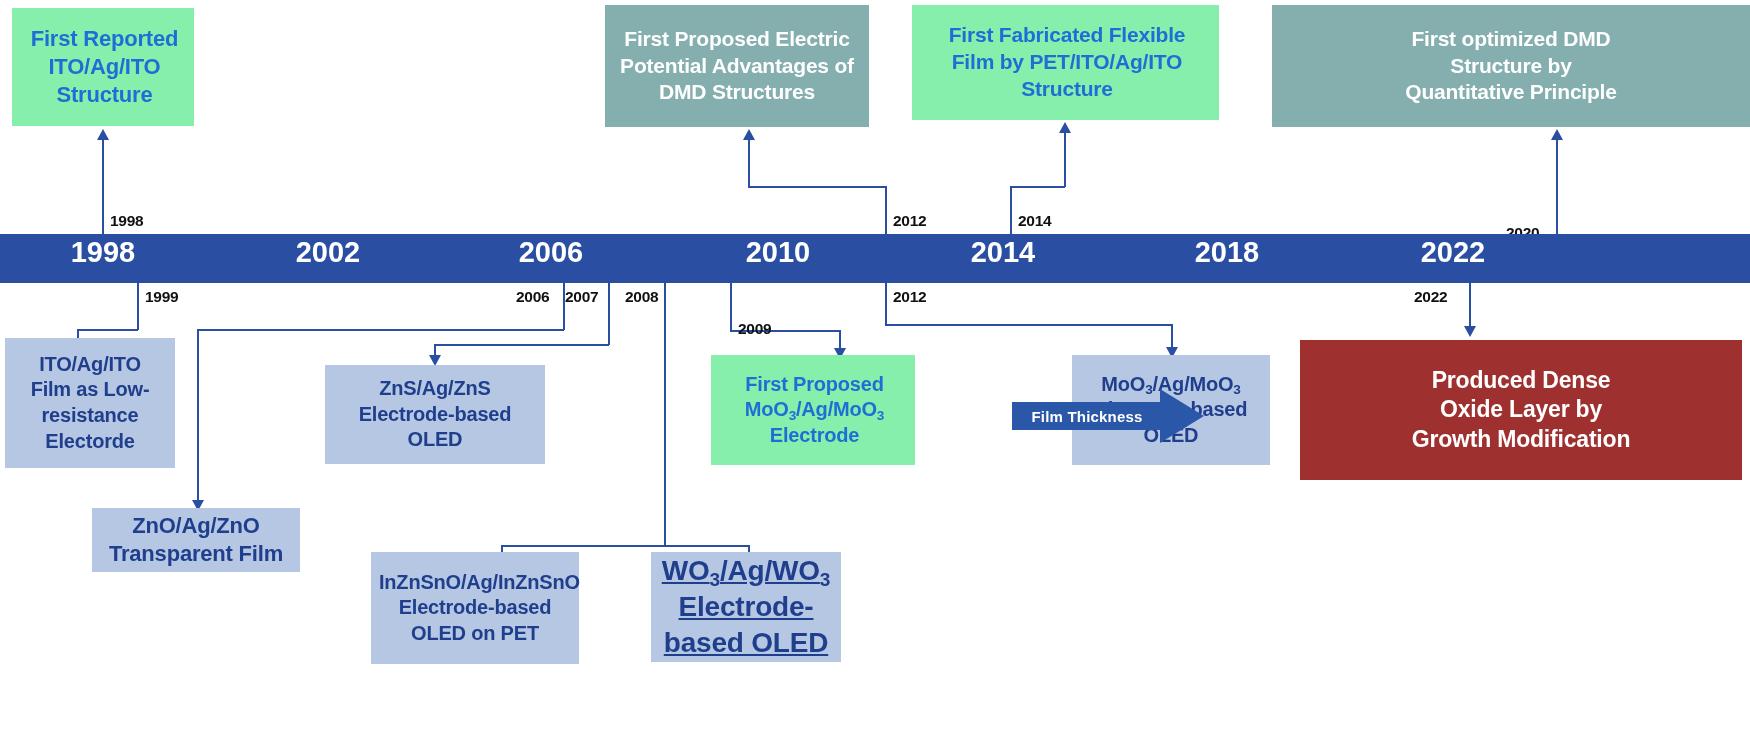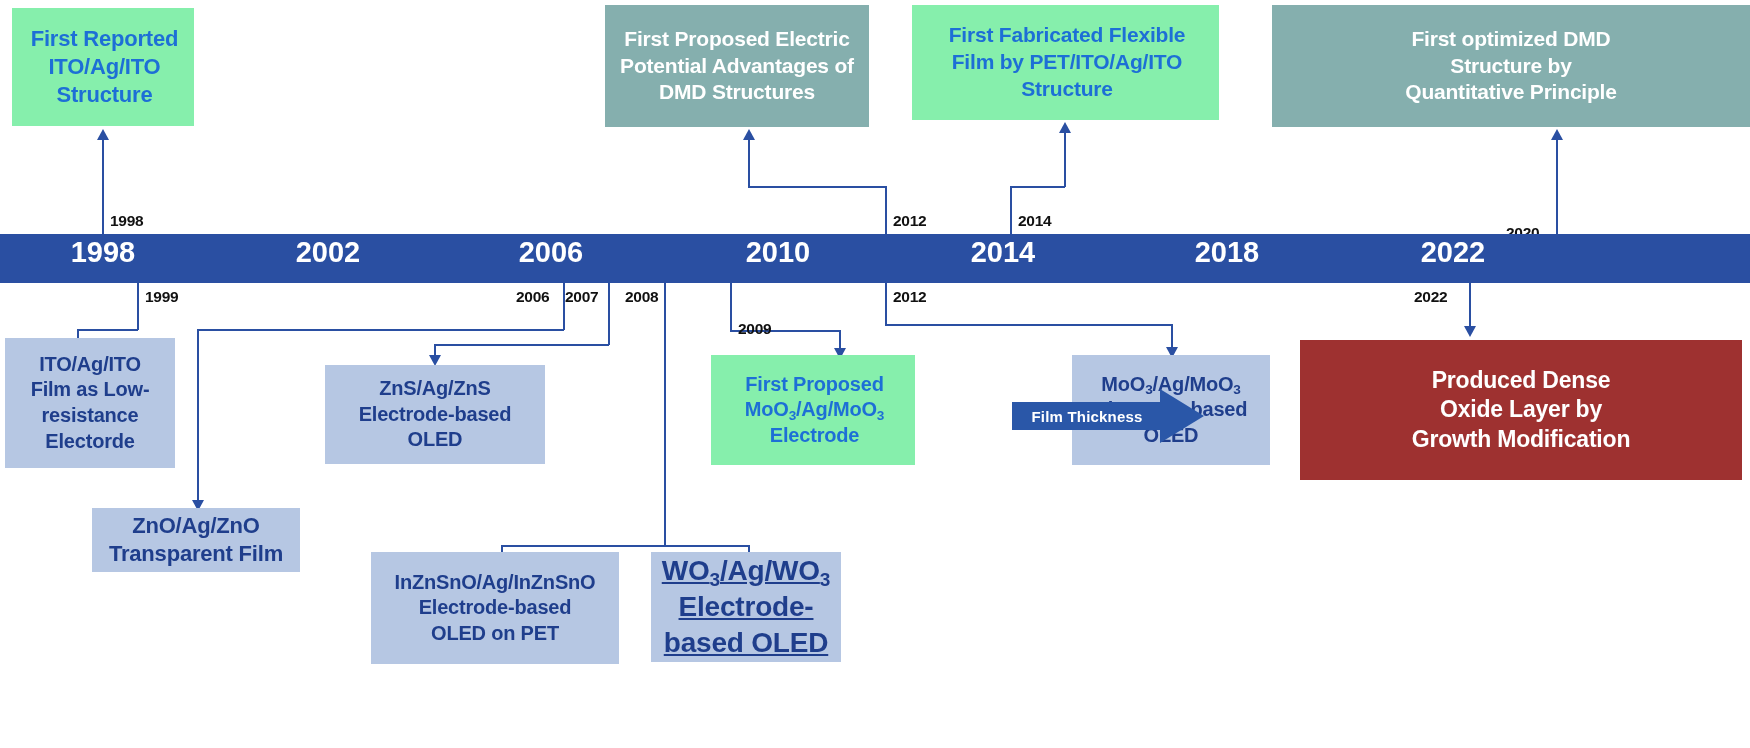--- a/index.html
+++ b/index.html
@@ -224,21 +224,21 @@
   </div>
 
   <div class="node n-blue" style="left:325px;top:365px;width:220px;height:99px;font-size:20px;">
     <span>
       <span>ZnS/Ag/ZnS</span>
       <span>Electrode-based</span>
       <span>OLED</span>
     </span>
   </div>
 
-  <div class="node n-blue" style="left:371px;top:552px;width:248px;height:112px;font-size:20px;">
+  <div class="node n-blue" style="left:371px;top:552px;width:208px;height:112px;font-size:20px;">
     <span>
       <span>InZnSnO/Ag/InZnSnO</span>
       <span>Electrode-based</span>
       <span>OLED on PET</span>
     </span>
   </div>
 
   <div class="node n-blue" style="left:651px;top:552px;width:190px;height:110px;font-size:28px;text-decoration:underline;">
     <span>
       <span>WO<sub>3</sub>/Ag/WO<sub>3</sub></span>

